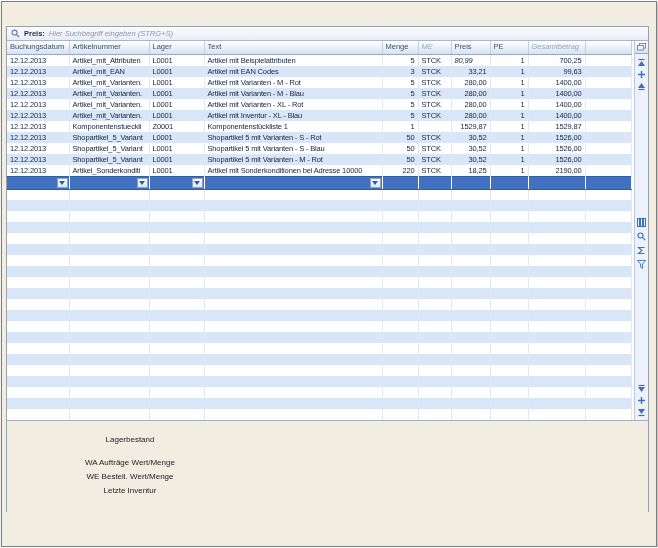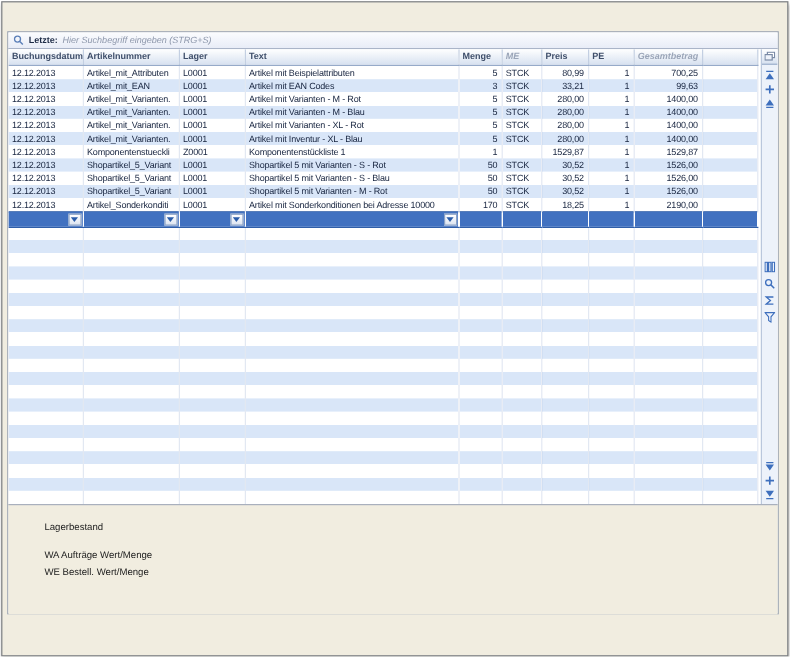--- a/index.html
+++ b/index.html
@@ -32,21 +32,21 @@
   .search-placeholder { font-style:italic; color:#8d97ab; }
 
   .grid-wrap { position:relative; height:379px; overflow:hidden; background:#fff; }
   table { border-collapse:collapse; table-layout:fixed; width:624px; }
   col.c1{width:62px} col.c2{width:80px} col.c3{width:55px} col.c4{width:178px}
   col.c5{width:36px} col.c6{width:33px} col.c7{width:39px} col.c8{width:38px}
   col.c9{width:57px} col.c10{width:46px}
   thead th {
     height:13px; background:linear-gradient(#ffffff,#d7e1f0);
     border-right:1px solid #c3cfe2; border-bottom:1px solid #96aac9;
-    font-weight:bold; font-size:7.5px; line-height:12px; text-align:left;
+    font-weight:normal; font-size:7.5px; line-height:12px; text-align:left;
     color:var(--header_text,#3e4e6a); padding:0 3px; overflow:hidden; white-space:nowrap;
   }
   thead th.muted { color:var(--muted_header,#9aa5b8); font-style:italic; }
   td {
     height:11px; font-size:7.5px; line-height:11px; letter-spacing:-.15px;
     color:var(--cell_text,#17243f); padding:0 3px; overflow:hidden; white-space:nowrap;
     border-right:1px solid rgba(140,165,205,.25);
   }
   tr.alt td { background:var(--row_alt,#d9e6f8); }
   tr.newrow td {
@@ -74,39 +74,39 @@
   .scroll-group { display:flex; flex-direction:column; align-items:center; padding:2px 0; }
   .tool-group { display:flex; flex-direction:column; align-items:center; gap:2px; }
   .flex-sp { flex:1; }
   .flex-sp2 { flex:0.9; }
 
   .summary {
     height:92px; background:var(--client_bg,#f1ede0); border-top:1px solid #a9b0bd;
     padding:12px 0 0 30px; display:flex;
   }
   .sum-col { width:186px; }
-  .sum-col .sum-label { font-size:8px; line-height:14px; color:#1c1c1c; white-space:nowrap; }
+  .sum-col .sum-label { font-size:8px; line-height:14px; color:#1c1c1c; white-space:nowrap;text-align:center; }
   .sum-col .sum-gap { height:9px; }
 
   svg { display:block; }
 </style>
 </head>
 <body>
 
 <div class="window">
 
   <div class="client">
     <div class="panel">
 
       <div class="searchbar">
         <svg width="9" height="9" viewBox="0 0 9 9">
           <circle cx="3.6" cy="3.6" r="2.5" fill="none" stroke="#5b7fb8" stroke-width="1.1"></circle>
           <path d="M5.5 5.5 L8 8" stroke="#5b7fb8" stroke-width="1.2"></path>
         </svg>
-        <span class="search-label">Letzte:</span>
+        <span class="search-label">Preis:</span>
         <span class="search-placeholder">Hier Suchbegriff eingeben (STRG+S)</span>
       </div>
 
       <div class="grid-wrap">
         <table>
           <colgroup>
             <col class="c1">
               <col class="c2">
               <col class="c3">
               <col class="c4">
@@ -132,21 +132,21 @@
               </tr>
           </thead>
           <tbody>
               <tr>
                 <td>12.12.2013</td>
                 <td>Artikel_mit_Attributen</td>
                 <td>L0001</td>
                 <td>Artikel mit Beispielattributen</td>
                 <td style="text-align: right;">5</td>
                 <td>STCK</td>
-                <td style="text-align: right;">80,99</td>
+                <td style="text-align: left; font-style: italic;">80,99</td>
                 <td style="text-align: right;">1</td>
                 <td style="text-align: right;">700,25</td>
                 <td></td>
               </tr>
               <tr class="alt">
                 <td>12.12.2013</td>
                 <td>Artikel_mit_EAN</td>
                 <td>L0001</td>
                 <td>Artikel mit EAN Codes</td>
                 <td style="text-align: right;">3</td>
@@ -250,21 +250,21 @@
                 <td style="text-align: right;">30,52</td>
                 <td style="text-align: right;">1</td>
                 <td style="text-align: right;">1526,00</td>
                 <td></td>
               </tr>
               <tr>
                 <td>12.12.2013</td>
                 <td>Artikel_Sonderkonditi</td>
                 <td>L0001</td>
                 <td>Artikel mit Sonderkonditionen bei Adresse 10000</td>
-                <td style="text-align: right;">170</td>
+                <td style="text-align: right;">220</td>
                 <td>STCK</td>
                 <td style="text-align: right;">18,25</td>
                 <td style="text-align: right;">1</td>
                 <td style="text-align: right;">2190,00</td>
                 <td></td>
               </tr>
               <tr class="newrow">
                 <td>
                   <span class="dd"></span>
                 </td>
@@ -618,18 +618,19 @@
           </div>
         </div>
       </div>
 
       <div class="summary">
         <div class="sum-col">
             <div class="sum-label">Lagerbestand</div>
             <div class="sum-gap"></div>
             <div class="sum-label">WA Aufträge Wert/Menge</div>
             <div class="sum-label">WE Bestell. Wert/Menge</div>
+            <div class="sum-label">Letzte Inventur</div>
           </div>
       </div>
 
     </div>
   </div>
 </div>
 
 </body></html>

